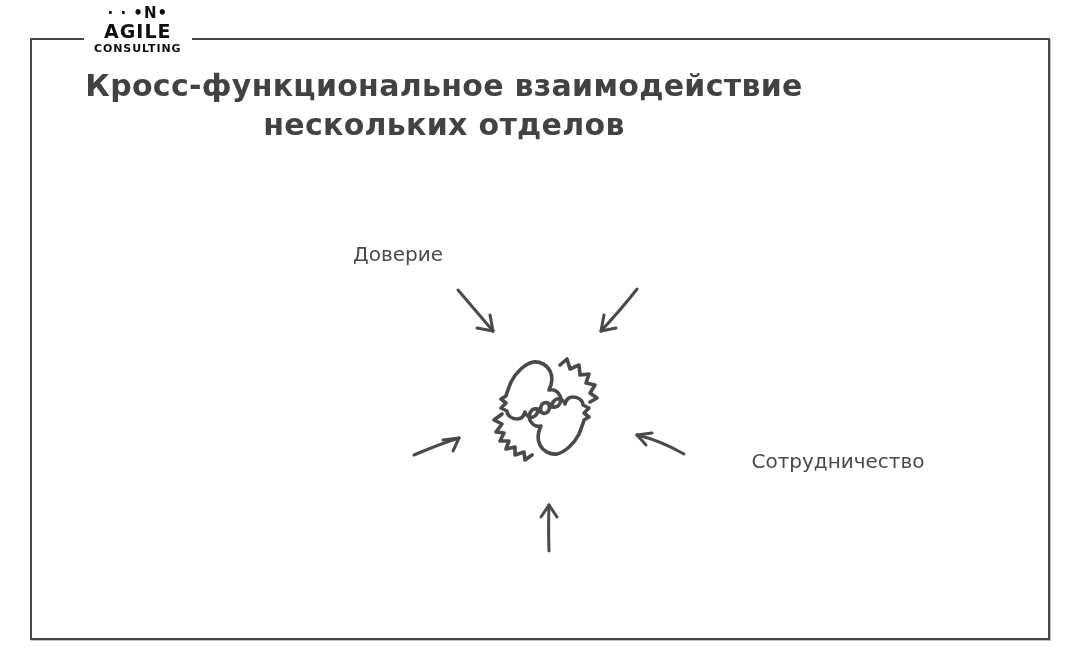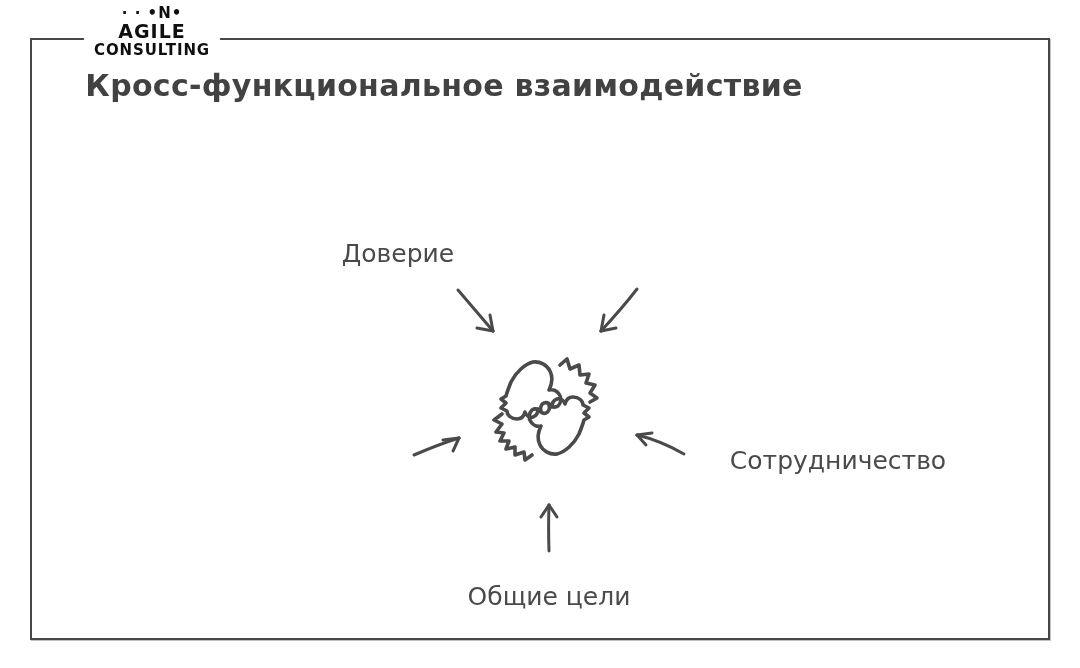--- a/index.html
+++ b/index.html
@@ -17,30 +17,30 @@
     box-shadow:1px 1px 0 rgba(120,120,120,.45);
   }
 
   .logo {
     position:absolute; left:84px; top:3px; z-index:3;
     background:#ffffff; padding:3px 10px 4px;
     text-align:center; color:#0f0f0f; line-height:1;
   }
   .logo-dots { font-weight:bold; font-size:15px; letter-spacing:1px; }
   .logo-name { font-weight:bold; font-size:19px; letter-spacing:1px; margin-top:1px; }
-  .logo-sub  { font-size:15px; letter-spacing:0.9px; font-weight:bold; margin-top:2px; }
+  .logo-sub  { font-size:11px; letter-spacing:0.9px; font-weight:bold; margin-top:2px; }
 
   .title {
     position:absolute; left:30px; top:66px; width:828px;
     text-align:center; font-weight:bold; font-size:30px;
     line-height:39px; color:#424242; letter-spacing:0.3px;
   }
 
   .factor {
-    position:absolute; font-size:25px; color:#4a4a4a;
+    position:absolute; font-size:20px; color:#4a4a4a;
     white-space:nowrap; line-height:28px;
   }
   .center-x { transform:translateX(-50%); }
 
   .factor-meetings {
     left:186px; top:426px; width:188px;
     text-align:right; line-height:27px;
   }
   .factor-meetings span { display:block; }
 
@@ -59,29 +59,29 @@
   <div class="frame"></div>
 
   <div class="logo">
     <div class="logo-dots">· · •N•</div>
     <div class="logo-name">AGILE</div>
     <div class="logo-sub">CONSULTING</div>
   </div>
 
   <div class="title">
     <span>Кросс-функциональное взаимодействие</span><br>
+    <span>нескольких отделов</span>
   </div>
 
   <div class="factor center-x" style="left:398px; top:240px;">Доверие</div>
 
 
 
   <div class="factor center-x" style="left:838px; top:447px;">Сотрудничество</div>
 
-  <div class="factor center-x" style="left:549px; top:583px;">Общие цели</div>
 
   <svg class="sketch" style="left:452px; top:286px;" width="52" height="52" viewBox="0 0 52 52">
     <path d="M6,4 C17,17 29,31 41,45"></path>
     <path d="M41,45 L25,42"></path>
     <path d="M41,45 L38,29"></path>
   </svg>
 
   <svg class="sketch" style="left:594px; top:285px;" width="48" height="52" viewBox="0 0 48 52">
     <path d="M43,4 C33,17 20,32 7,46"></path>
     <path d="M7,46 L22,43"></path>

